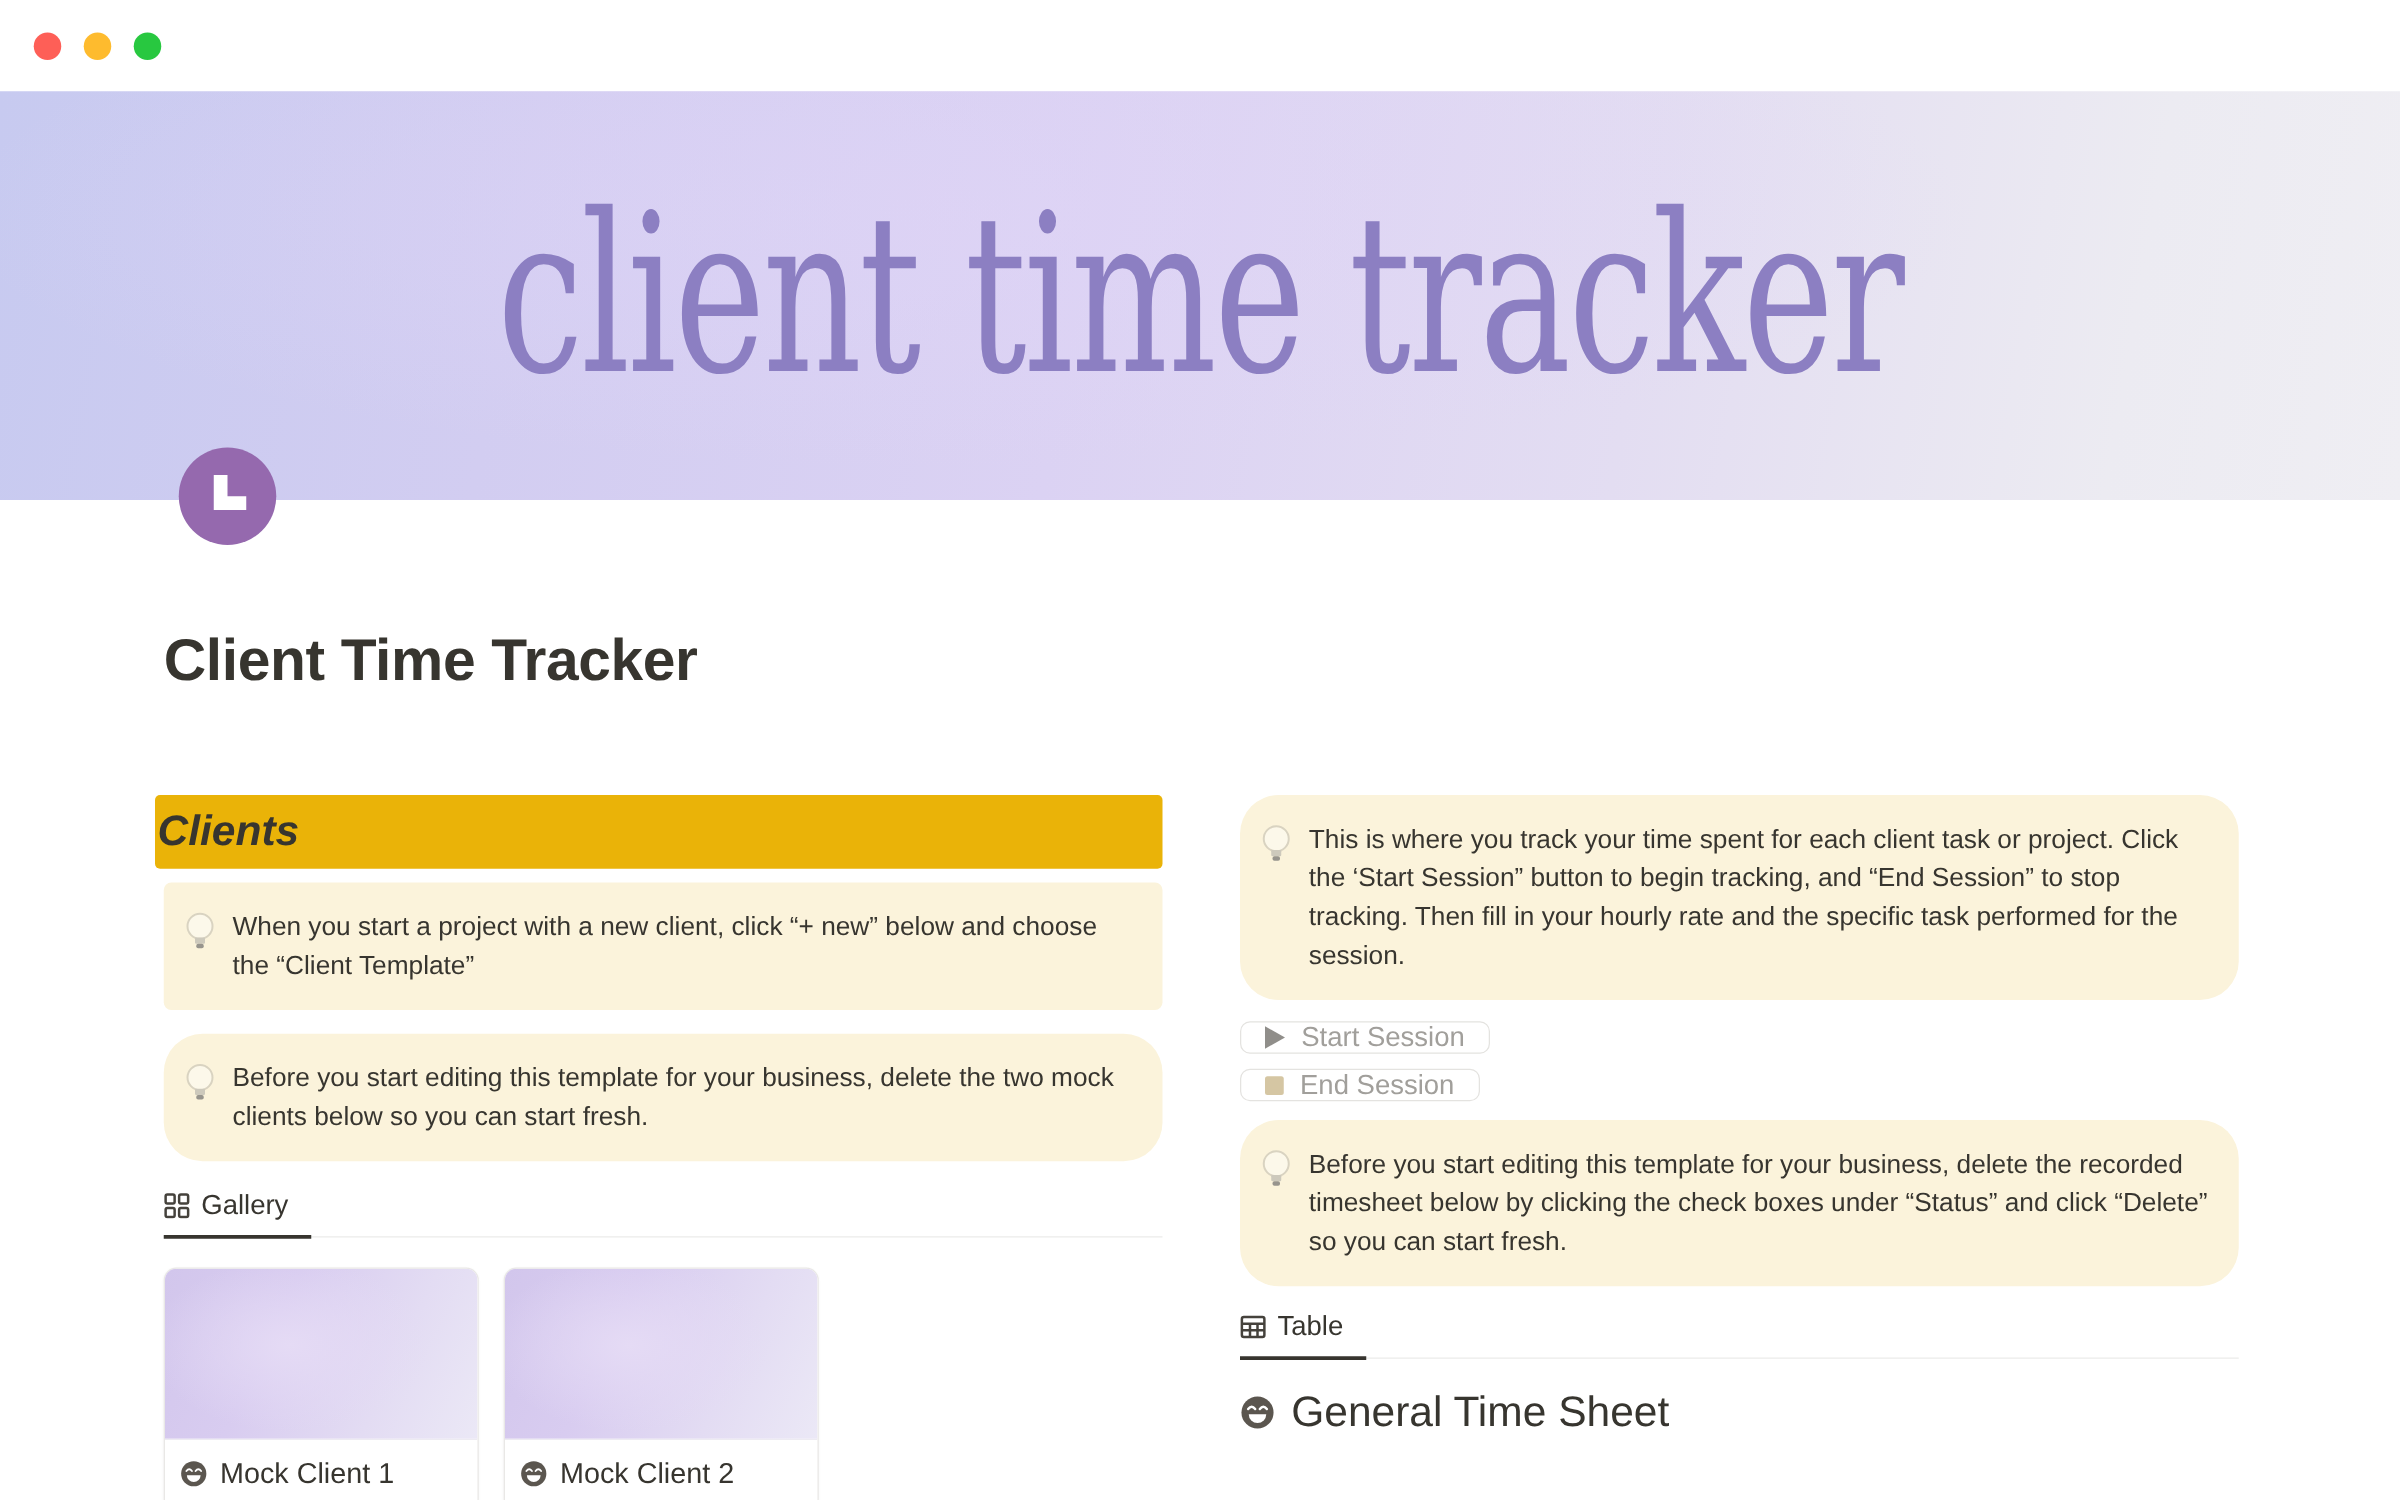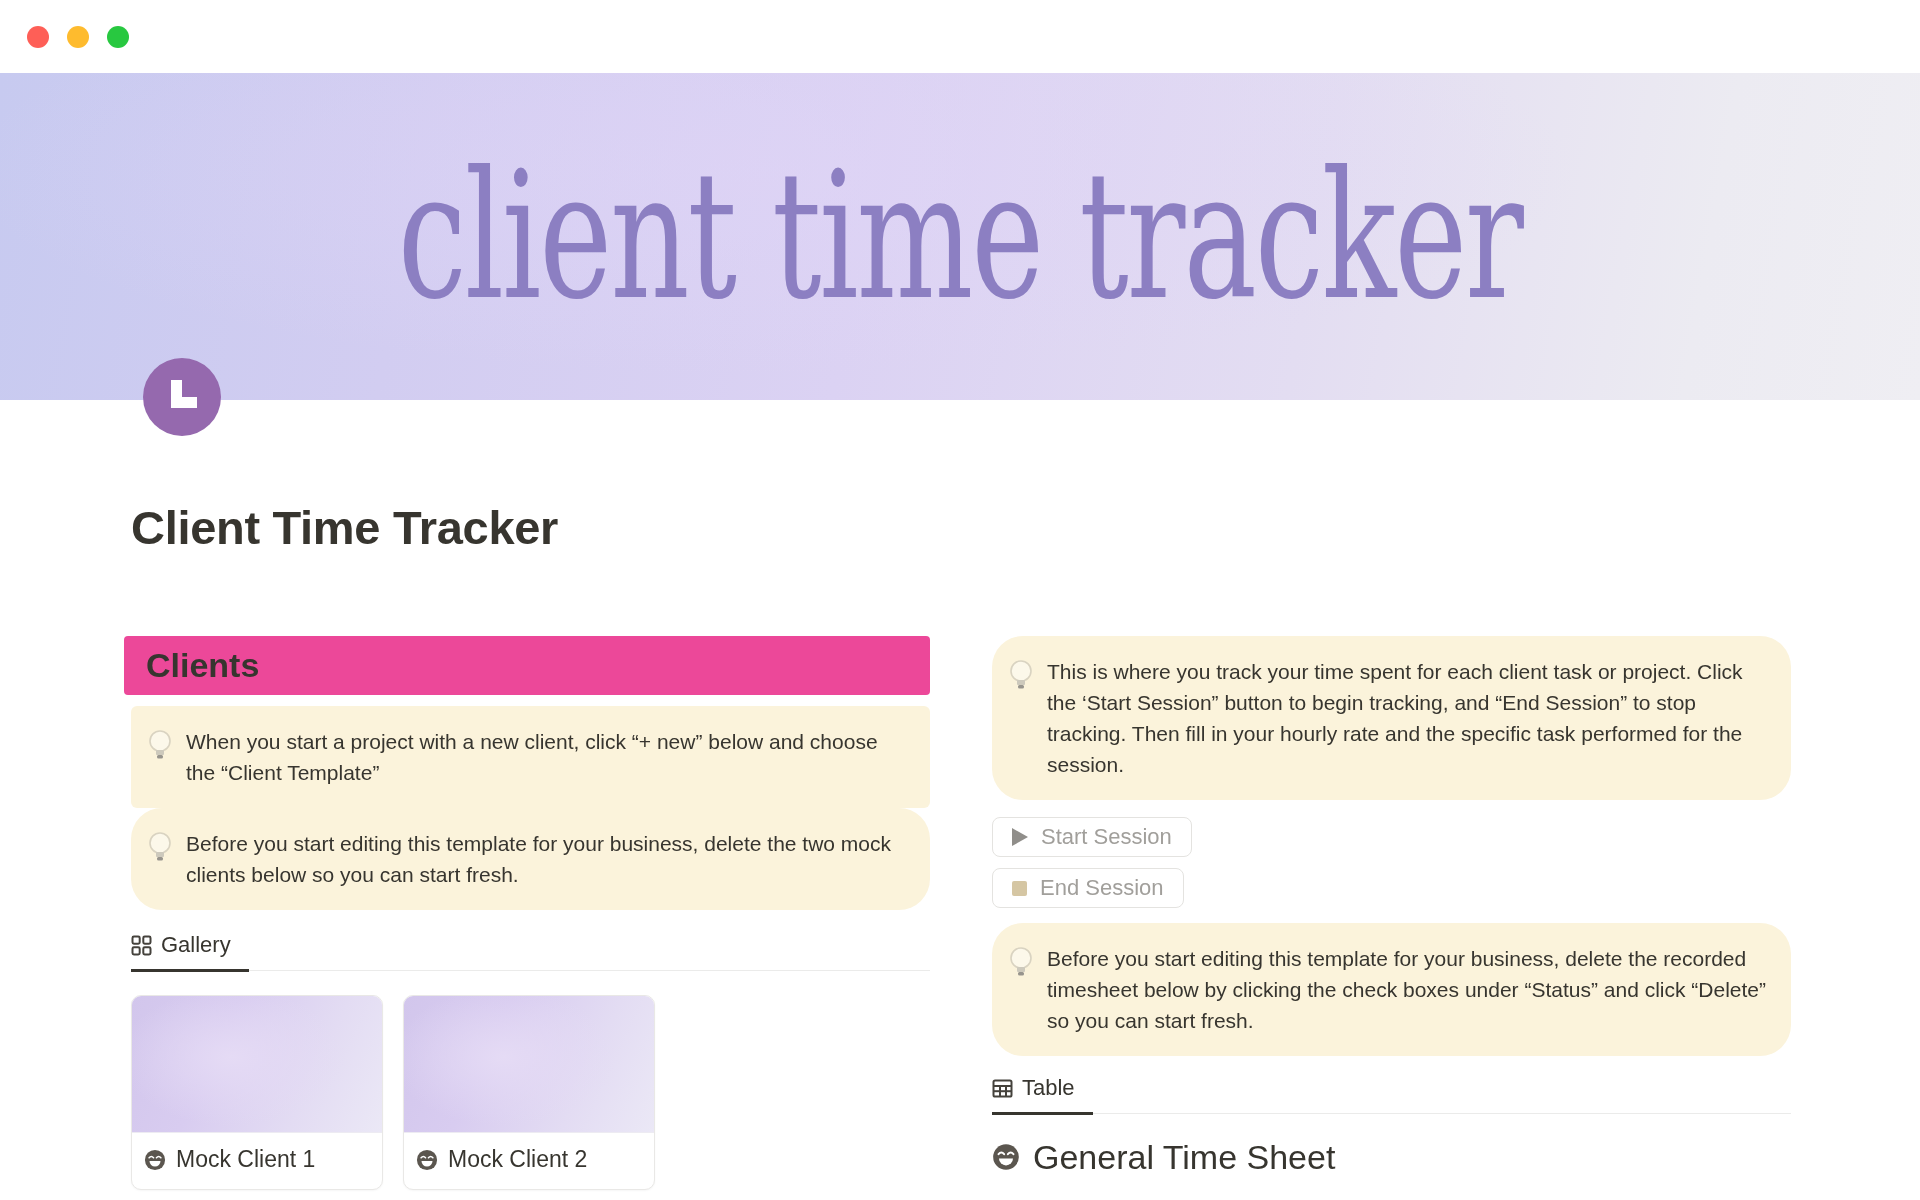--- a/index.html
+++ b/index.html
@@ -46,33 +46,33 @@
   }
 
   
   .content { padding:100px 129px 0 131px; }
   .page-title { margin:0; font-size:47px; line-height:56px; font-weight:700; letter-spacing:-0.3px; color:#37352f; }
 
   .columns { display:flex; gap:62px; margin-top:80px; }
   .col { width:799px; flex:0 0 799px; }
 
   .clients-header {
-    background:#ec4899; border-radius:4px;
-    padding:9px 22px 10px; margin:0 0 11px -7px;
-    font-size:34px; font-weight:700; line-height:40px;
+    background:#eab308; border-radius:4px;
+    padding:9px 2px 10px; margin:0 0 11px -7px;
+    font-size:34px; font-weight:700; line-height:40px;font-style:italic;
   }
 
   .callout {
     display:flex; gap:13px;
     background:#fbf3db; border-radius:6px;
     padding:20px 20px 20px 16px;
     font-size:21px; line-height:31px; color:#37352f;
   }
   .callout .bulb { flex:0 0 26px; padding-top:3px; }
-  .mb19 { }
+  .mb19 { margin-bottom:19px; }
   .mb0  { margin-bottom:0;border-radius:31px; }
 
   .view-tabs { margin-top:22px; border-bottom:1px solid #ebebea; display:flex; }
   .tab {
     display:flex; align-items:center; gap:9px;
     font-size:22px; font-weight:500; color:#37352f;
     padding:0 18px 11px 0;
     border-bottom:3px solid #37352f; margin-bottom:-2px;
     cursor:pointer;
   }
@@ -97,21 +97,21 @@
     display:flex; align-items:center; gap:10px;
     padding:13px 12px 16px;
     font-size:23px; font-weight:500; color:#37352f;
   }
 
   
   .btn-row { margin-top:17px; }
   .btn-row + .btn-row { margin-top:11px; }
   .btn {
     display:inline-flex; align-items:center; gap:13px;
-    height:40px; padding:0 19px;
+    height:26px; padding:0 19px;
     background:#ffffff; border:1px solid #e4e3e0; border-radius:8px;
     font-family:"Liberation Sans", sans-serif;
     font-size:22px; color:#a19f9b;
     cursor:pointer;
   }
   .play-tri { width:0; height:0; border-left:16px solid #908e8a; border-top:9px solid transparent; border-bottom:9px solid transparent; }
   .stop-sq  { width:15px; height:15px; background:#d5c6a3; border-radius:2px; }
 
   .mt15 { margin-top:15px; }
   .mt19 { margin-top:19px; }

